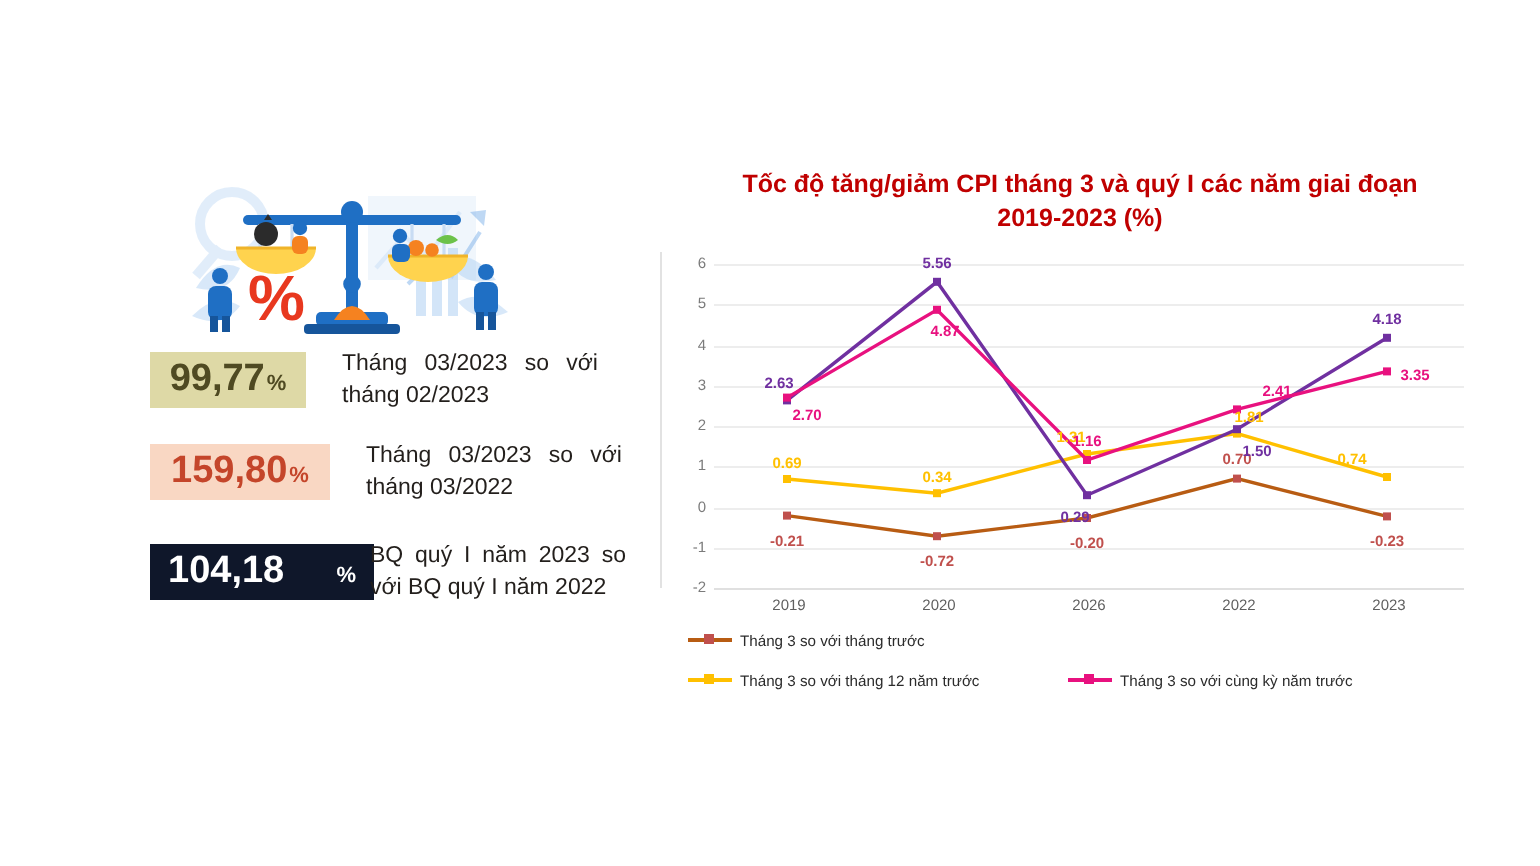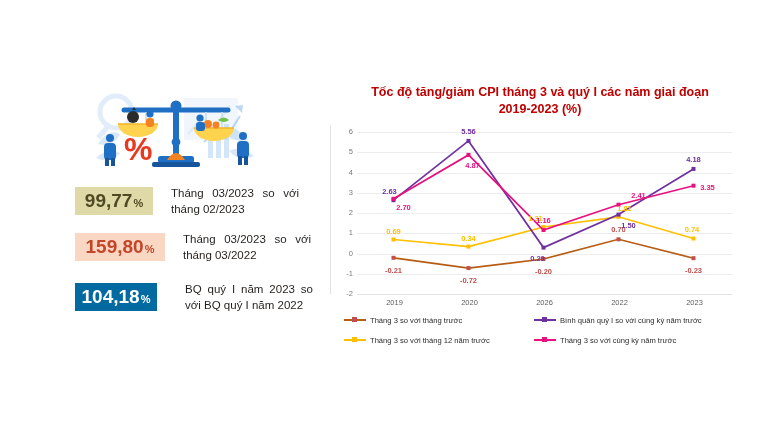--- a/index.html
+++ b/index.html
@@ -43,21 +43,20 @@
     width: 178px;
     height: 92px;
   }
 
   
   .stat-row {
     position: absolute;
     left: 75px;
     width: 250px;
     height: 40px;
-    margin-top: 11px;
   }
   .stat-row.r1 { top: 176px; }
   .stat-row.r2 { top: 222px; }
   .stat-row.r3 { top: 272px; }
 
   .stat-badge {
     position: absolute;
     left: 0;
     top: 0;
     height: 28px;
@@ -77,21 +76,21 @@
     font-weight: bold;
     line-height: 28px;
     margin-left: 1px;
   }
   .r1 .stat-badge { background: #ded9a6; width: 78px; }
   .r1 .num, .r1 .pct { color: #4f4a22; }
 
   .r2 .stat-badge { background: #f9d7c3; width: 90px; }
   .r2 .num, .r2 .pct { color: #c4452a; }
 
-  .r3 .stat-badge { background: #0369a1; width: 82px; }
+  .r3 .stat-badge { background: #0f172a; width: 112px; justify-content: space-between; }
   .r3 .num, .r3 .pct { color: #ffffff; }
 
   .stat-desc {
     position: absolute;
     top: -2px;
     font-size: 11.5px;
     line-height: 16px;
     color: #231f1c;
     width: 128px;
     text-align: justify;
@@ -369,21 +368,21 @@
     <div id="labelLayer">
         <div class="dlabel" style="color: rgb(192, 80, 77); left: 63.5px; top: 191.752px;">-0.21</div>
         <div class="dlabel" style="color: rgb(192, 80, 77); left: 138.5px; top: 202.08px;">-0.72</div>
         <div class="dlabel" style="color: rgb(192, 80, 77); left: 213.5px; top: 192.967px;">-0.20</div>
         <div class="dlabel" style="color: rgb(192, 80, 77); left: 288.5px; top: 151.325px;">0.70</div>
         <div class="dlabel" style="color: rgb(192, 80, 77); left: 363.5px; top: 192.157px;">-0.23</div>
         <div class="dlabel" style="color: rgb(255, 192, 0); left: 63.5px; top: 152.528px;">0.69</div>
         <div class="dlabel" style="color: rgb(255, 192, 0); left: 138.5px; top: 159.615px;">0.34</div>
         <div class="dlabel" style="color: rgb(255, 192, 0); left: 205.5px; top: 139.972px;">1.31</div>
         <div class="dlabel" style="color: rgb(255, 192, 0); left: 294.5px; top: 129.847px;">1.81</div>
-        <div class="dlabel" style="color: rgb(255, 192, 0); left: 362px; top: 150.515px;">0.74</div>
+        <div class="dlabel" style="color: rgb(255, 192, 0); left: 346px; top: 150.515px;">0.74</div>
         <div class="dlabel" style="color: rgb(112, 48, 160); left: 59.5px; top: 113.243px;">2.63</div>
         <div class="dlabel" style="color: rgb(112, 48, 160); left: 138.5px; top: 52.91px;">5.56</div>
         <div class="dlabel" style="color: rgb(112, 48, 160); left: 207.5px; top: 179.627px;">0.29</div>
         <div class="dlabel" style="color: rgb(112, 48, 160); left: 298.5px; top: 146.62px;">1.50</div>
         <div class="dlabel" style="color: rgb(112, 48, 160); left: 363.5px; top: 80.855px;">4.18</div>
         <div class="dlabel" style="color: rgb(232, 17, 127); left: 73.5px; top: 128.825px;">2.70</div>
         <div class="dlabel" style="color: rgb(232, 17, 127); left: 142.5px; top: 86.8825px;">4.87</div>
         <div class="dlabel" style="color: rgb(232, 17, 127); left: 213.5px; top: 142.01px;">1.16</div>
         <div class="dlabel" style="color: rgb(232, 17, 127); left: 288.5px; top: 116.697px; margin-left: 20px;">2.41</div>
         <div class="dlabel" style="color: rgb(232, 17, 127); left: 377.5px; top: 108.662px;">3.35</div>
@@ -397,27 +396,20 @@
         </span>
         <span>Tháng 3 so với tháng trước</span>
       </div>
       <div class="lg-item lg2">
         <span class="lg-swatch">
           <i style="background:#ffc000"></i>
             <b style="background:#ffc000"></b>
         </span>
         <span>Tháng 3 so với tháng 12 năm trước</span>
       </div>
-      <div class="lg-item lg3">
-        <span class="lg-swatch">
-          <i style="background:#7030a0"></i>
-            <b style="background:#7030a0"></b>
-        </span>
-        <span>Bình quân quý I so với cùng kỳ năm trước</span>
-      </div>
       <div class="lg-item lg4">
         <span class="lg-swatch">
           <i style="background:#e8117f"></i>
             <b style="background:#e8117f"></b>
         </span>
         <span>Tháng 3 so với cùng kỳ năm trước</span>
       </div>
     </div>
   </div>
 </div>

